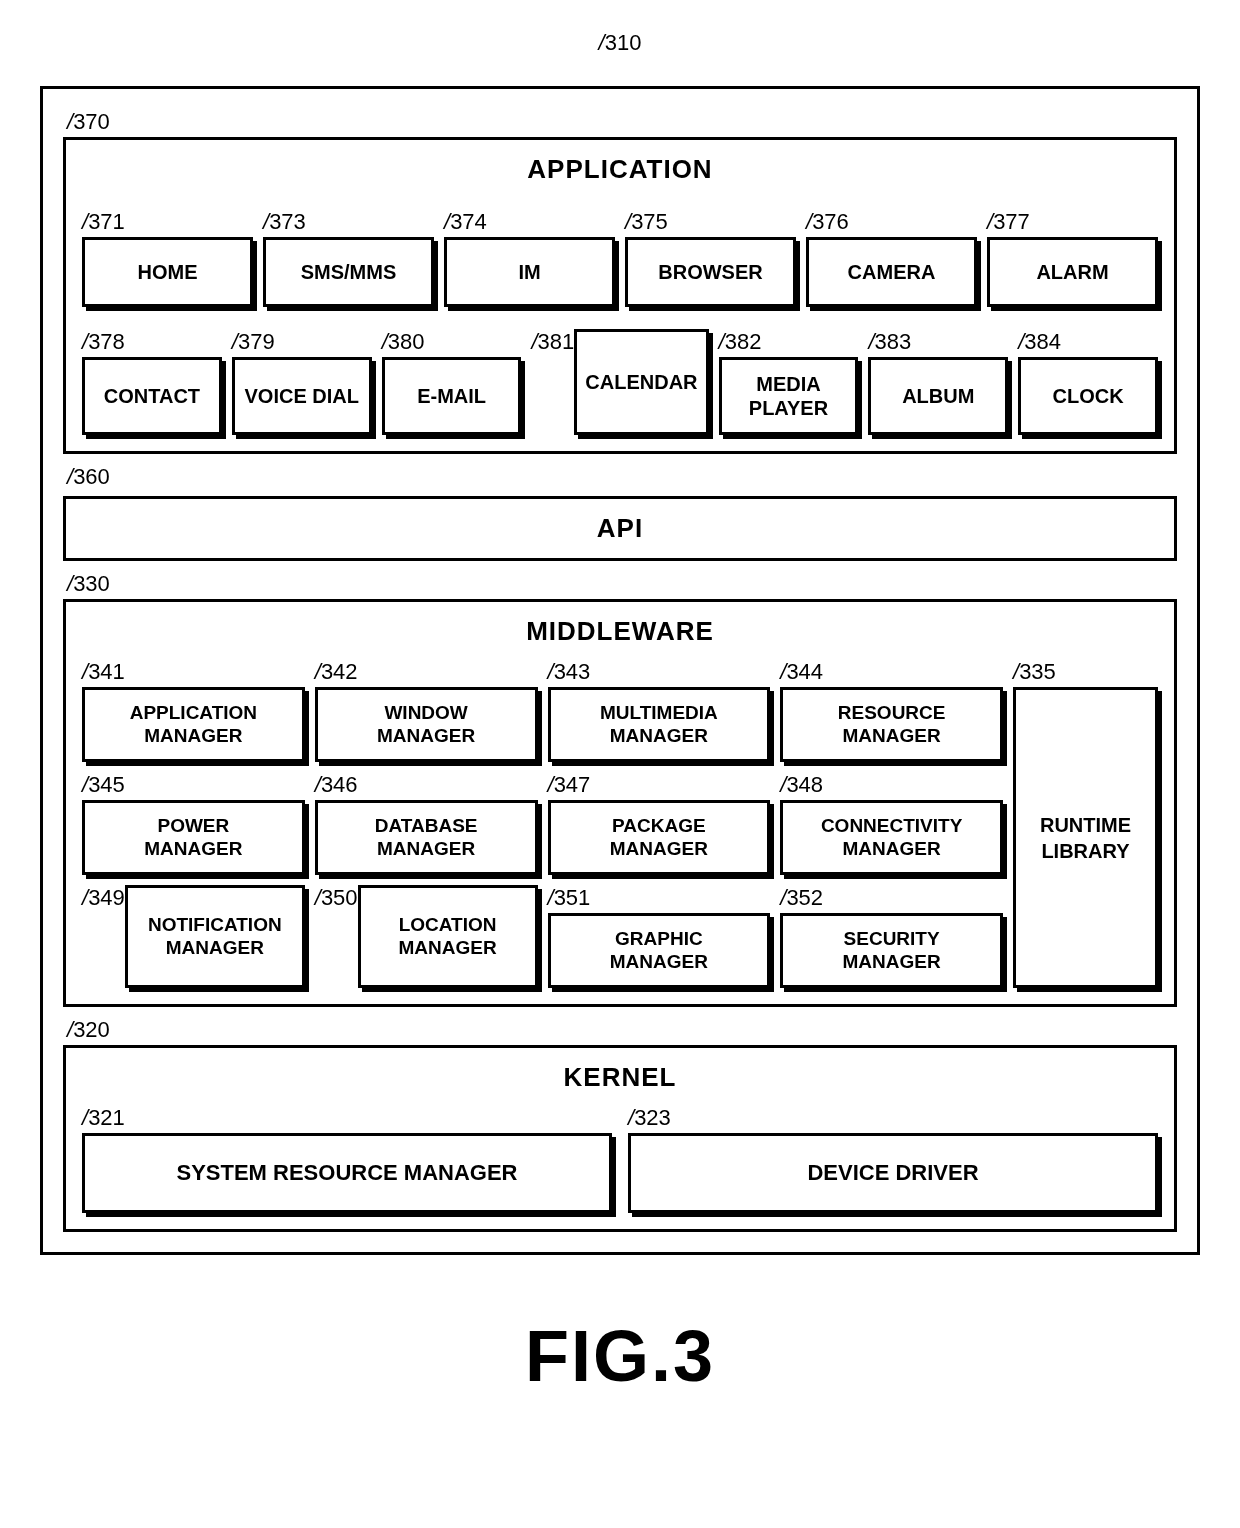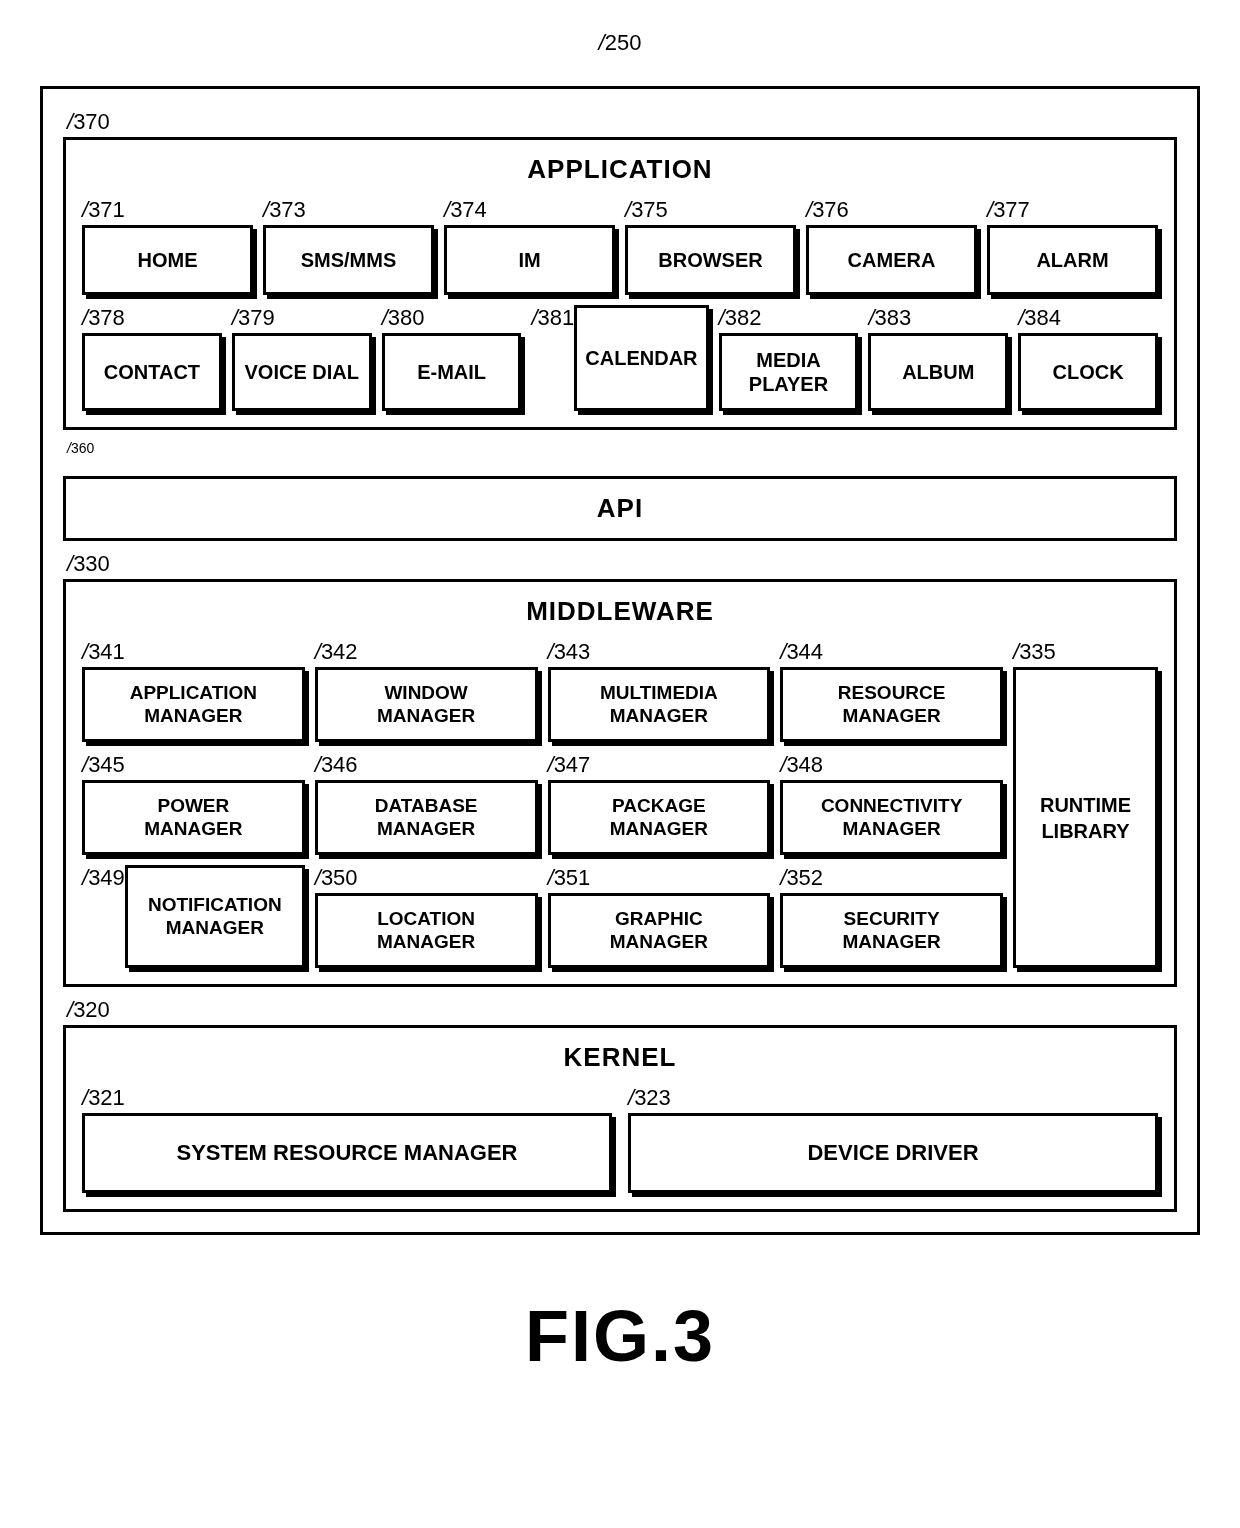--- a/index.html
+++ b/index.html
@@ -47,20 +47,21 @@
 
     .app-grid {
       display: flex;
       flex-direction: column;
       gap: 10px;
     }
 
     .app-row {
       display: flex;
       gap: 10px;
+      margin-top: 12px;
     }
 
     .app-box {
       border: 3px solid #000;
       font-size: 20px;
       font-weight: bold;
       text-align: center;
       padding: 12px 8px;
       flex: 1;
       display: flex;
@@ -184,21 +185,21 @@
       margin-top: 60px;
       letter-spacing: 2px;
     }
   </style>
 </head>
 <body>
 
 <div class="diagram-container">
 
   <div style="font-size:22px; text-align:center; margin-bottom:2px;">
-    <span style="font-style:italic;">/</span><span>250</span>
+    <span style="font-style:italic;">/</span><span>310</span>
   </div>
 
   <div class="box-310">
 
     <div style="font-size:22px; margin-bottom:2px; padding-left:4px;">
       <span style="font-style:italic;">/</span><span>370</span>
     </div>
 
     <div class="box-370">
       <div class="box-label">APPLICATION</div>
@@ -257,21 +258,21 @@
               <div class="app-box app-box-shadow">ALBUM</div>
             </div>
             <div style="flex: 1 1 0%; display: flex; flex-direction: column;">
               <div style="font-size: 22px; margin-bottom: 2px;"><span style="font-style:italic;">/</span>384</div>
               <div class="app-box app-box-shadow">CLOCK</div>
             </div>
           </div>
       </div>
     </div>
 
-    <div style="font-size:14px; margin-bottom:20px; padding-left:4px;">
+    <div style="font-size:22px; margin-bottom:6px; padding-left:4px;">
       <span style="font-style:italic;">/</span><span>360</span>
     </div>
 
     <div class="box-360">
       <div class="box-label">API</div>
     </div>
 
     <div style="font-size:22px; margin-bottom:2px; padding-left:4px;">
       <span style="font-style:italic;">/</span><span>330</span>
     </div>
@@ -315,21 +316,21 @@
               <div style="flex: 1 1 0%; display: flex; flex-direction: column;">
                 <div style="font-size: 22px; margin-bottom: 2px;"><span style="font-style:italic;">/</span>348</div>
                 <div class="middleware-box app-box-shadow">CONNECTIVITY<br>MANAGER</div>
               </div>
             </div>
             <div class="middleware-row">
               <div style="flex: 1 1 0%; display: flex; flex-direction: row;">
                 <div style="font-size: 22px; margin-bottom: 2px;"><span style="font-style:italic;">/</span>349</div>
                 <div class="middleware-box app-box-shadow">NOTIFICATION<br>MANAGER</div>
               </div>
-              <div style="flex: 1 1 0%; display: flex; flex-direction: column;">
+              <div style="flex: 1 1 0%; display: flex; flex-direction: row;">
                 <div style="font-size: 22px; margin-bottom: 2px;"><span style="font-style:italic;">/</span>350</div>
                 <div class="middleware-box app-box-shadow">LOCATION<br>MANAGER</div>
               </div>
               <div style="flex: 1 1 0%; display: flex; flex-direction: column;">
                 <div style="font-size: 22px; margin-bottom: 2px;"><span style="font-style:italic;">/</span>351</div>
                 <div class="middleware-box app-box-shadow">GRAPHIC<br>MANAGER</div>
               </div>
               <div style="flex: 1 1 0%; display: flex; flex-direction: column;">
                 <div style="font-size: 22px; margin-bottom: 2px;"><span style="font-style:italic;">/</span>352</div>
                 <div class="middleware-box app-box-shadow">SECURITY<br>MANAGER</div>

